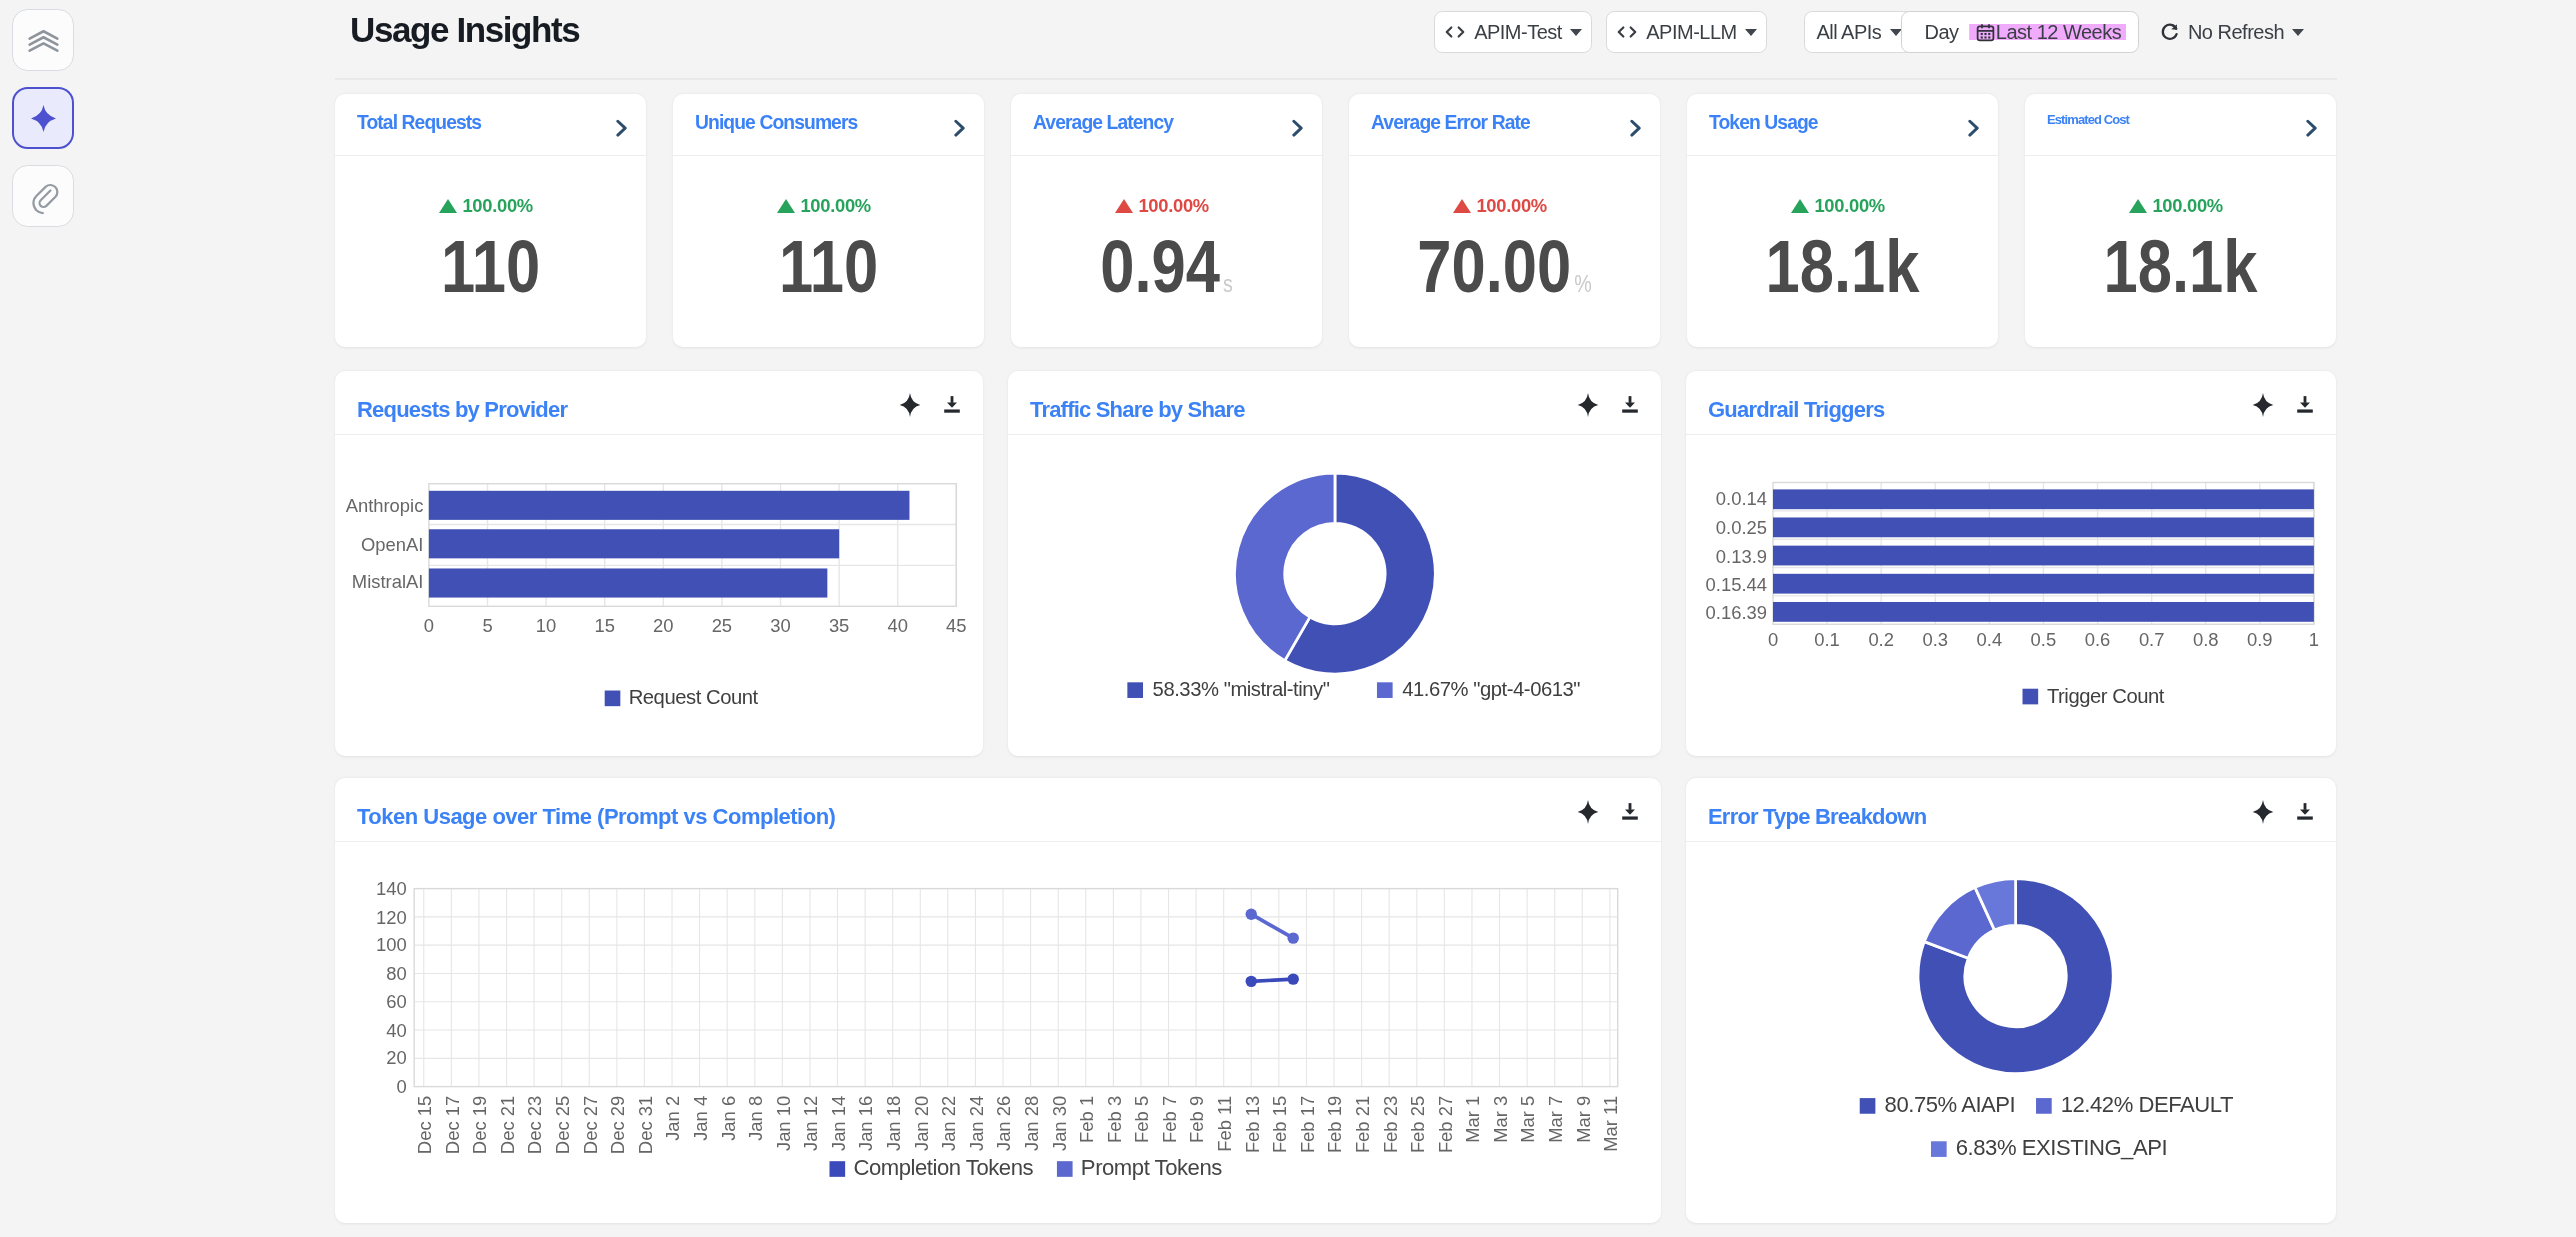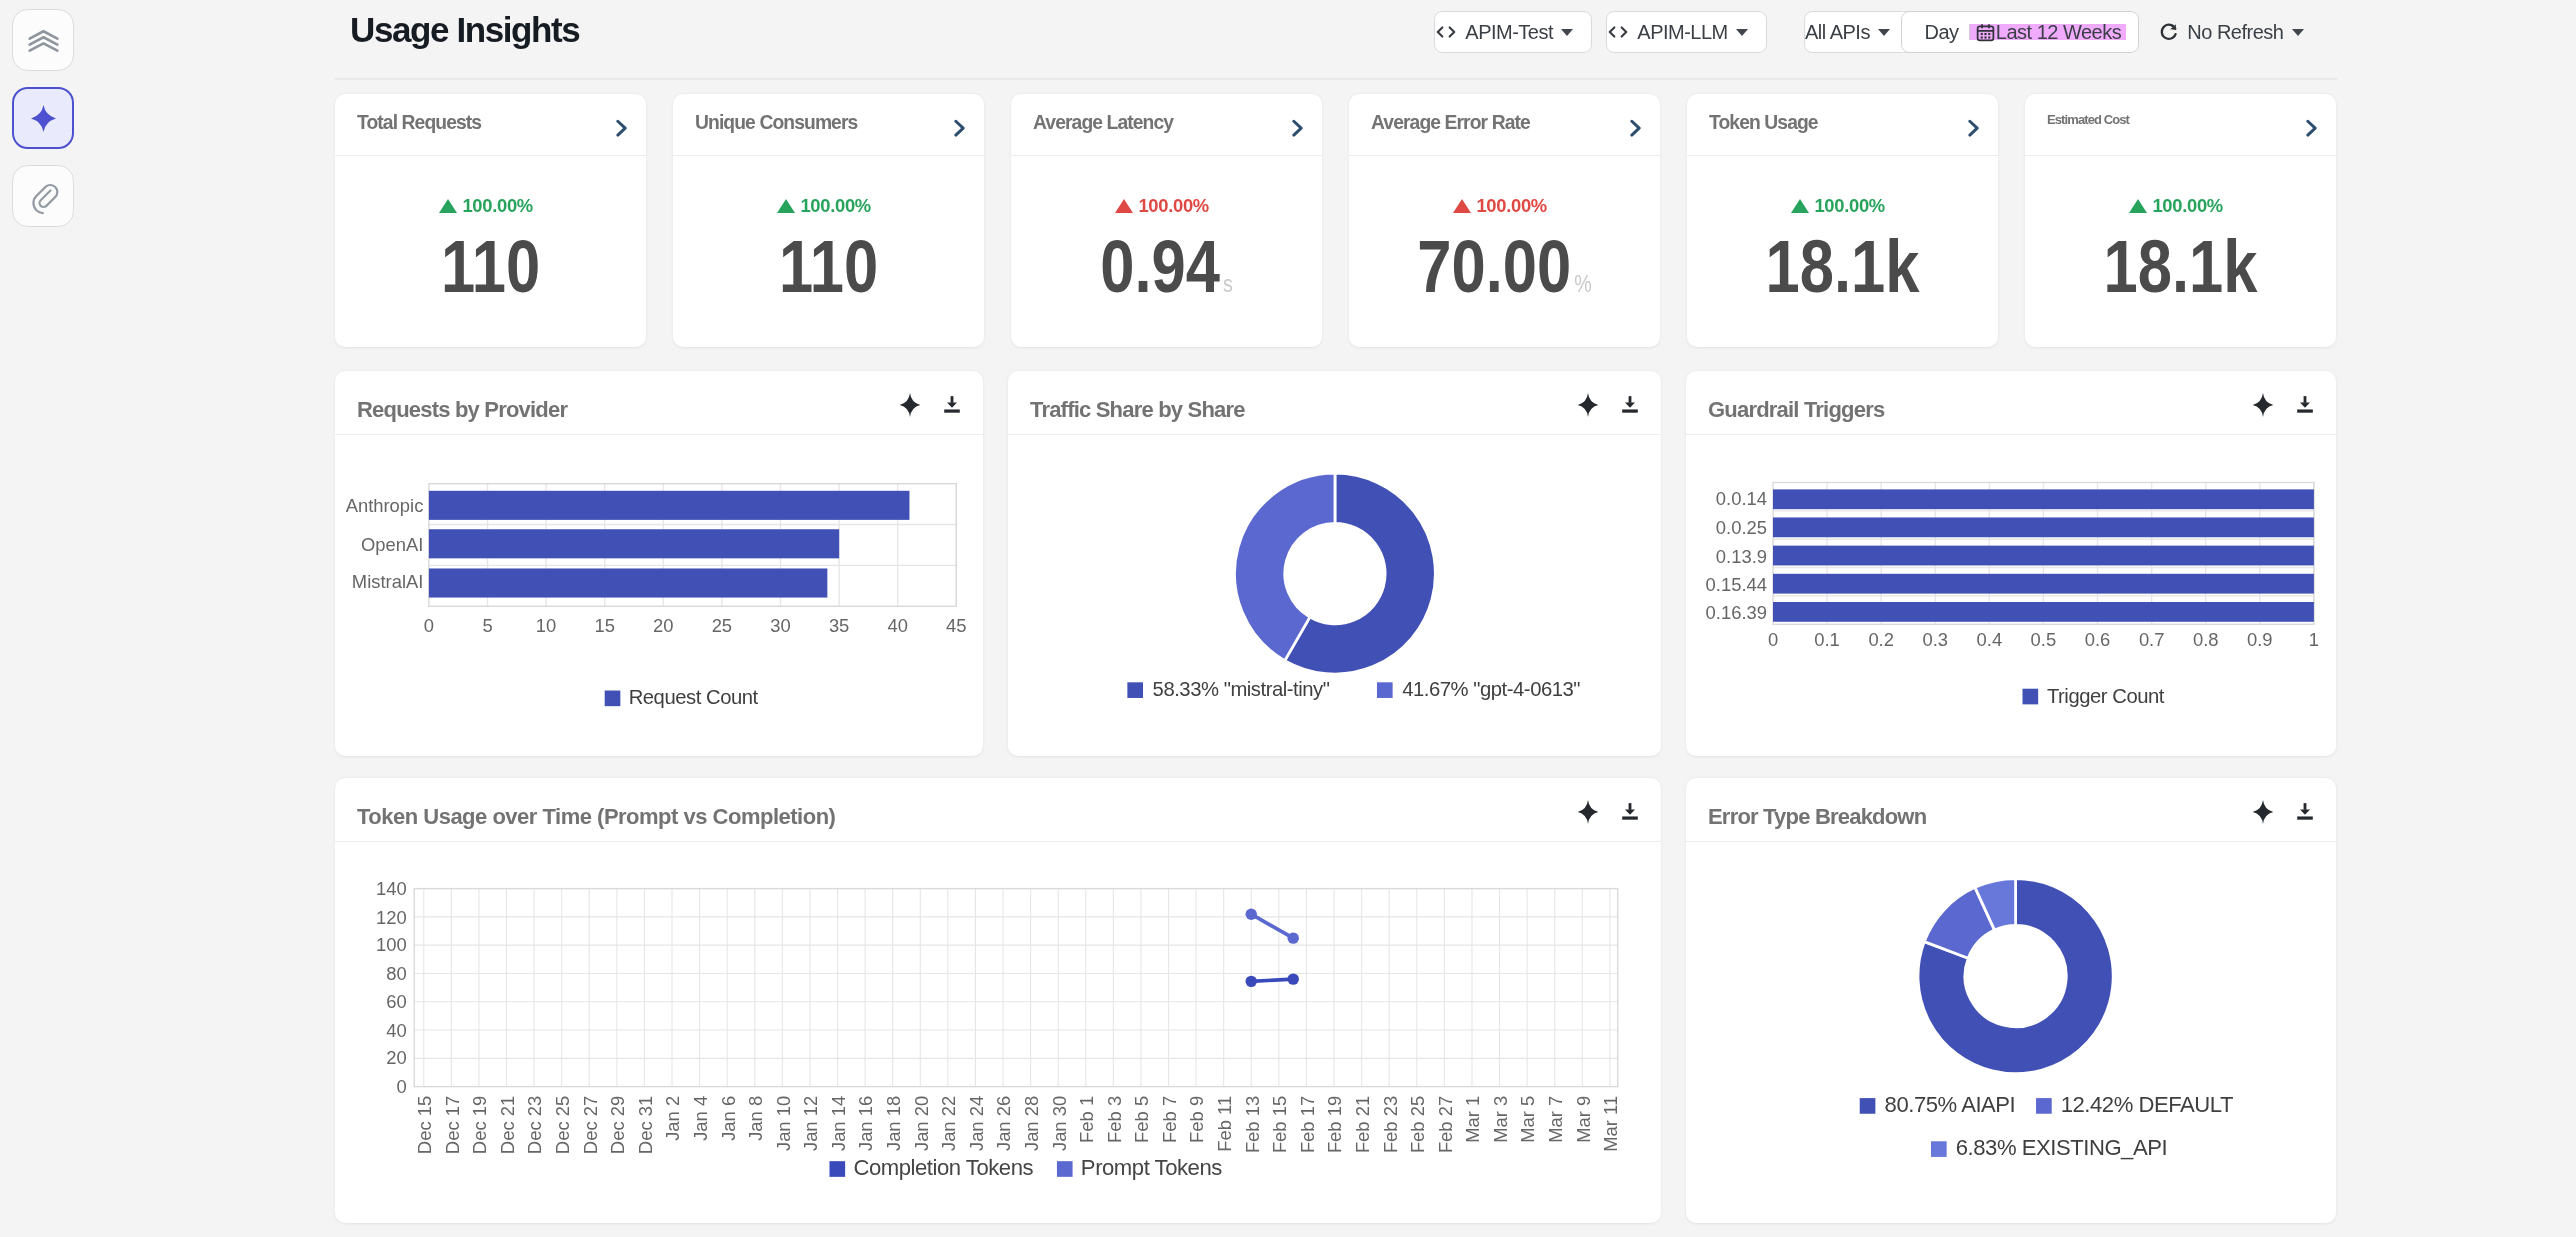--- a/index.html
+++ b/index.html
@@ -1,25 +1,25 @@
 <!DOCTYPE html>
 <html style="font-size:14.7px"><head><meta charset="utf-8"><style>
 * { margin:0; padding:0; box-sizing:border-box; }
 html,body { width:2576px; height:1237px; overflow:hidden; background:#f4f4f5;
   font-family:"Liberation Sans", sans-serif; }
 .abs { position:absolute; }
 .card { position:absolute; background:#fff; border-radius:10px;
   box-shadow:0 0.9px 2.8px rgba(16,24,40,0.08); }
 .chead { position:absolute; left:0; top:0; right:0; border-bottom:1.8px solid #ededef; }
-.ctitle { position:absolute; left:22px; color:#737373; font-weight:bold; white-space:nowrap; }
+.ctitle { position:absolute; left:22px; color:#3b82f6; font-weight:bold; white-space:nowrap; }
 .sbtn { position:absolute; left:12px; width:62px; height:62px; border-radius:15.7px;
   background:#fcfcfd; border:1.8px solid #d9dde1; display:flex; align-items:center; justify-content:center; }
 .tbtn { position:absolute; top:11px; height:42px; border-radius:8.3px; background:#fff;
   border:1.8px solid #dadadc; color:#3a3f45; font-size:20px; letter-spacing:-0.5px;
-  display:flex; align-items:center; gap:8.3px; white-space:nowrap; }
+  display:flex; align-items:center; justify-content:center; gap:8.3px; white-space:nowrap; }
 .caret { width:0; height:0; border-left:6.4px solid transparent; border-right:6.4px solid transparent;
   border-top:7.4px solid #41464c; margin-top:1.8px; }
 .tri-up-g { width:0; height:0; border-left:9.2px solid transparent; border-right:9.2px solid transparent;
   border-bottom:14.7px solid #27a35c; }
 .tri-up-r { width:0; height:0; border-left:9.2px solid transparent; border-right:9.2px solid transparent;
   border-bottom:14.7px solid #df4944; }
 .kdelta { position:absolute; left:0; right:0; top:101px; display:flex; align-items:center;
   justify-content:center; gap:5.5px; padding-right:9.2px; font-size:18.4px; font-weight:bold; letter-spacing:-0.3px; }
 .knum { position:absolute; left:0; right:0; top:134px; height:77px; line-height:77px;
   text-align:center; font-size:75px; font-weight:bold; color:#4b4b4b; transform:scaleX(0.82); transform-origin:center; }

